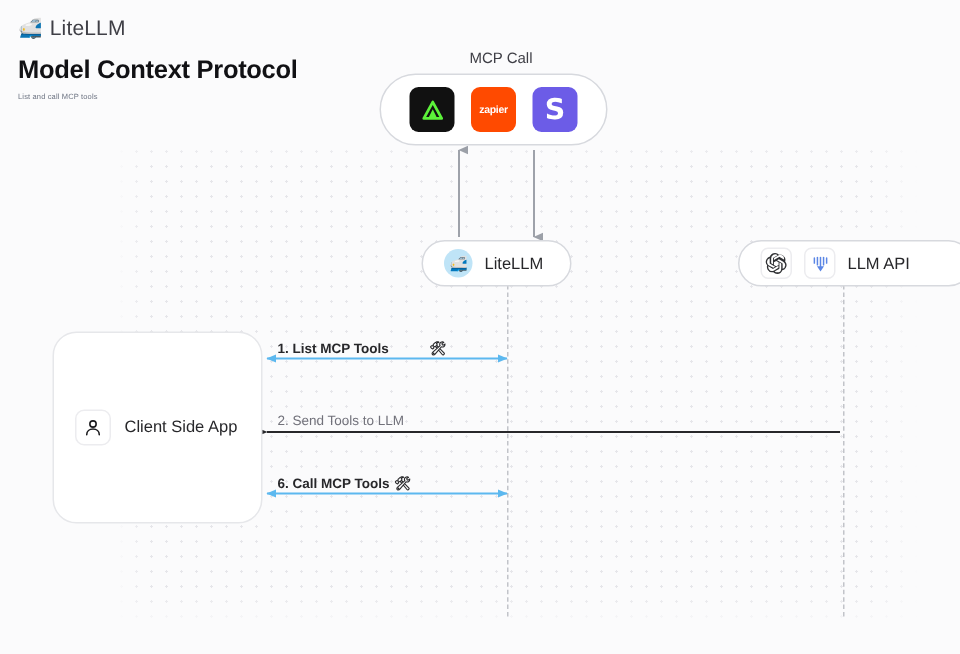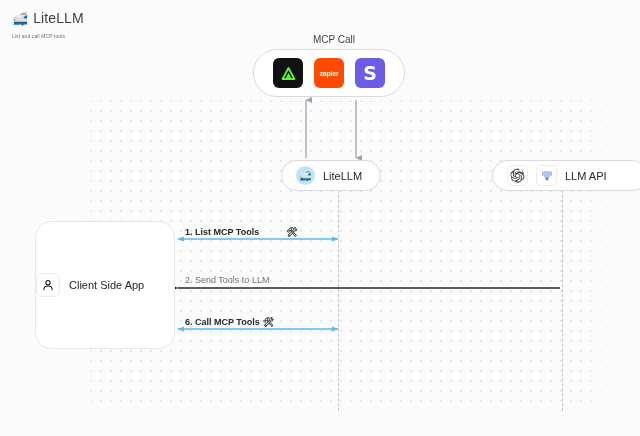--- a/index.html
+++ b/index.html
@@ -212,20 +212,21 @@
     top: 221px;
     width: 140px;
     height: 128px;
     box-sizing: border-box;
     background: #ffffff;
     border: 1.3px solid #e6e7ea;
     border-radius: 16px;
     display: flex;
     align-items: center;
     gap: 9px;
+    padding-left: 14px;
   }
   .client-icon {
     width: 22px;
     height: 22px;
     border-radius: 6px;
     border: 1px solid #ececef;
     background: #ffffff;
     display: flex;
     align-items: center;
     justify-content: center;
@@ -364,16 +365,17 @@
   <div class="flow-label dark" style="left:185px; top:317px;">
     <span>6. Call MCP Tools</span>
     <span class="tool-emoji">🛠</span>
   </div>
 
   <div class="header">
     <div class="brand">
       <span class="brand-logo">🚅</span>
       <span class="brand-name">LiteLLM</span>
     </div>
+    <div class="page-title">Model Context Protocol</div>
     <div class="page-subtitle">List and call MCP tools</div>
   </div>
 
 </div>
 
 </body></html>

